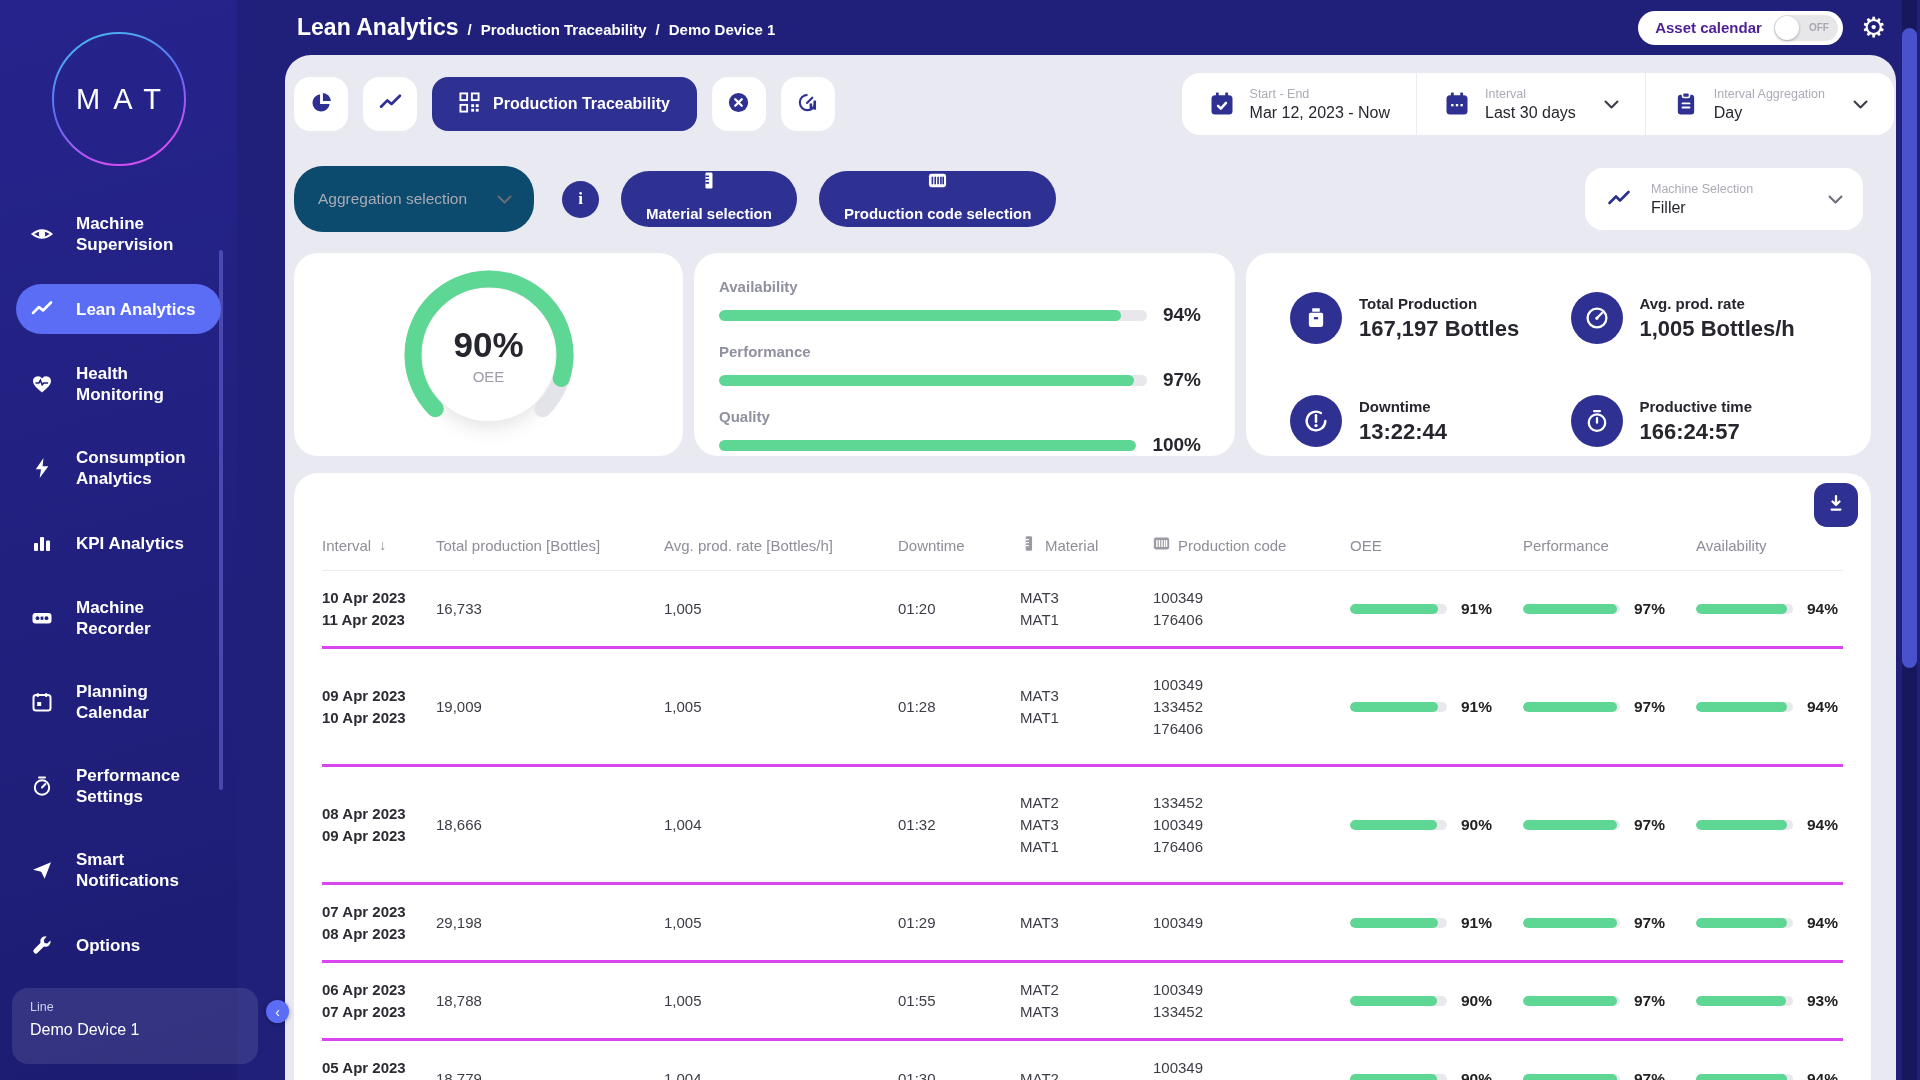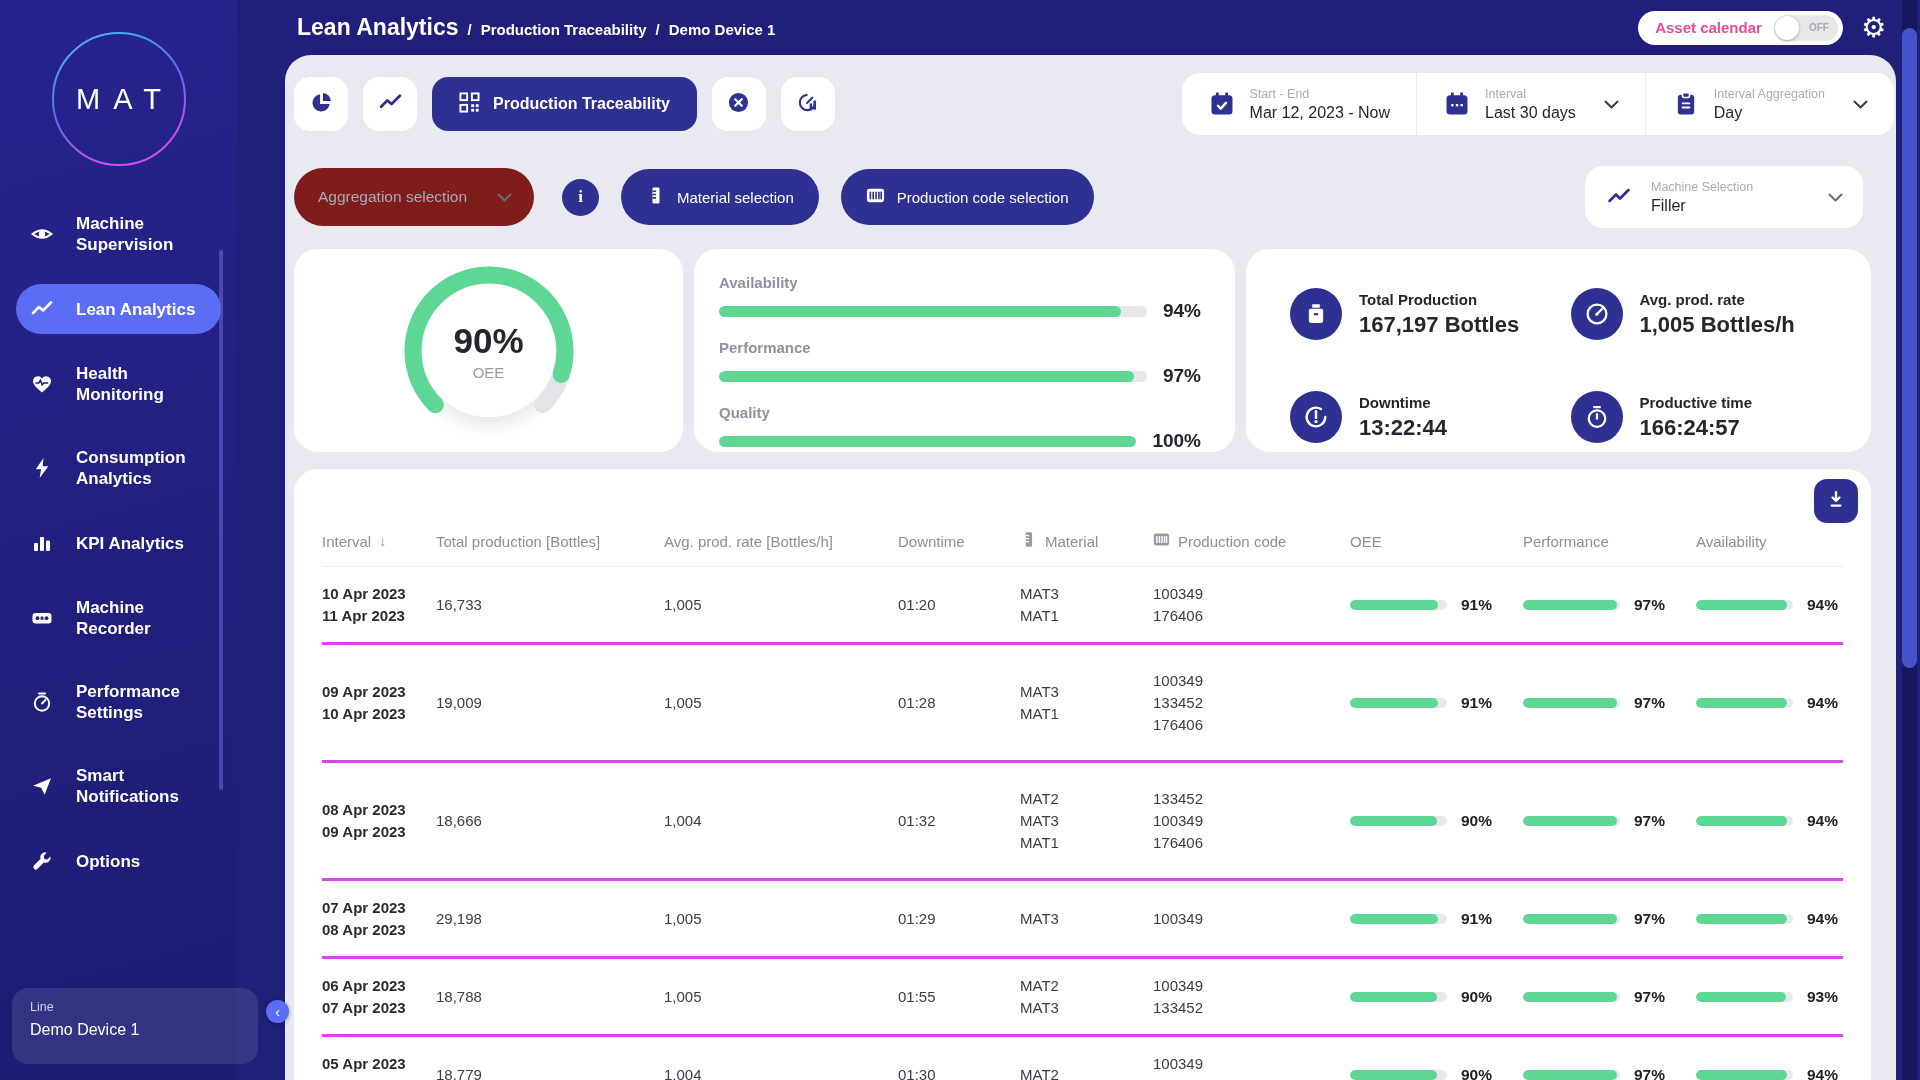--- a/index.html
+++ b/index.html
@@ -36,21 +36,21 @@
   .collapse-btn{position:absolute;left:266px;top:1000px;width:23px;height:23px;border-radius:50%;background:var(--active);color:#fff;display:flex;align-items:center;justify-content:center;font-size:14px;line-height:1;z-index:30;box-shadow:0 1px 4px rgba(0,0,0,.35);cursor:pointer;}
 
   
   .topbar{position:absolute;left:285px;top:0;right:0;height:55px;display:flex;align-items:center;justify-content:space-between;padding:0 34px 0 12px;}
   .breadcrumb{display:flex;align-items:baseline;gap:9px;color:#fff;}
   .bc-title{font-size:23px;font-weight:800;}
   .bc-sep{font-size:15px;font-weight:600;}
   .bc-item{font-size:15px;font-weight:600;}
   .topbar-right{display:flex;align-items:center;gap:18px;}
   .asset-pill{display:flex;align-items:center;gap:12px;height:34px;border-radius:17px;background:#fff;padding:0 5px 0 17px;cursor:pointer;}
-  .asset-label{font-size:15px;font-weight:700;color:#ec4899;}
+  .asset-label{font-size:15px;font-weight:700;color:#4c1d95;}
   .toggle{position:relative;width:64px;height:26px;border-radius:13px;background:#e7e7ea;display:flex;align-items:center;justify-content:flex-end;padding-right:9px;}
   .toggle-knob{position:absolute;left:1px;top:1px;width:24px;height:24px;border-radius:50%;background:#fff;box-shadow:0 1px 3px rgba(0,0,0,.30);}
   .toggle-state{font-size:10px;font-weight:700;color:#a8a8b0;}
   .gear{font-family:"DejaVu Sans", sans-serif;color:#fff;font-size:28px;line-height:1;cursor:pointer;}
 
   
   .main{position:absolute;left:285px;top:55px;right:24px;bottom:0;background:var(--panel);border-radius:26px 26px 0 0;padding:18px 25px 0 9px;display:flex;flex-direction:column;}
 
   
   .toolbar{display:flex;align-items:center;justify-content:space-between;}
@@ -64,24 +64,24 @@
   .date-sec + .date-sec{border-left:1px solid #ececf0;}
   .date-ico{width:28px;height:28px;color:var(--navy-btn);}
   .date-ico svg{width:28px;height:28px;}
   .date-col{display:flex;flex-direction:column;gap:3px;}
   .date-label{font-size:12.5px;color:#aaabb6;}
   .date-value{font-size:16px;color:#26262e;}
   .chev{margin-left:14px;display:flex;align-items:center;}
 
   
   .filters{margin-top:31px;display:flex;align-items:center;}
-  .agg-select{width:240px;height:58px;border-radius:29px;background:#7f1d1d;display:flex;align-items:center;justify-content:space-between;padding:0 22px 0 24px;cursor:pointer;}
+  .agg-select{width:240px;height:66px;border-radius:29px;background:#0c4a6e;display:flex;align-items:center;justify-content:space-between;padding:0 22px 0 24px;cursor:pointer;}
   .agg-ph{font-size:15.5px;color:#a9aab4;}
   .info-circle{margin-left:28px;width:37px;height:37px;border-radius:50%;background:var(--navy-btn);color:#fff;display:flex;align-items:center;justify-content:center;font-family:"Liberation Serif",serif;font-weight:700;font-size:17px;cursor:pointer;}
-  .pill-btn{margin-left:22px;height:56px;border-radius:28px;background:var(--navy-btn);color:#fff;border:none;display:flex;align-items:center;gap:12px;padding:0 25px;font-size:15px;font-weight:400;cursor:pointer;}
+  .pill-btn{margin-left:22px;height:56px;border-radius:28px;background:var(--navy-btn);color:#fff;border:none;display:flex;align-items:center;gap:12px;padding:0 25px;font-size:15px;font-weight:700;cursor:pointer;flex-direction:column;}
   .pill-btn svg{width:19px;height:19px;}
   .machine-select{margin-left:auto;margin-right:8px;width:278px;height:62px;background:#fff;border-radius:18px;display:flex;align-items:center;padding:0 20px 0 22px;cursor:pointer;}
   .machine-select .m-ico{color:#2b2f8f;width:24px;height:24px;margin-right:20px;}
   .machine-select .m-ico svg{width:24px;height:24px;}
   .m-col{display:flex;flex-direction:column;gap:3px;}
   .m-label{font-size:12.5px;color:#aaabb6;}
   .m-value{font-size:16px;color:#26262e;}
   .machine-select .chev{margin-left:auto;}
 
   
@@ -194,20 +194,31 @@
         <div class="nav-item">
           <span class="nav-ico">
             <svg viewBox="0 0 22 22">
               <rect x="1.5" y="6" width="19" height="10.5" rx="3" fill="currentColor"></rect>
               <circle cx="6.5" cy="11.2" r="1.9" fill="#20207a"></circle>
               <circle cx="15.5" cy="11.2" r="1.9" fill="#20207a"></circle>
               <rect x="9.6" y="9.6" width="2.8" height="3.2" fill="#20207a"></rect>
             </svg>
           </span>
           <span class="nav-label">Machine Recorder</span>
+        </div>
+        <div class="nav-item">
+          <span class="nav-ico">
+            <svg viewBox="0 0 22 22">
+              <rect x="2.5" y="4" width="17" height="15.5" rx="2.5" fill="none" stroke="currentColor" stroke-width="2"></rect>
+              <line x1="6.8" y1="2.2" x2="6.8" y2="6" stroke="currentColor" stroke-width="2"></line>
+              <line x1="15.2" y1="2.2" x2="15.2" y2="6" stroke="currentColor" stroke-width="2"></line>
+              <rect x="6.2" y="11" width="4" height="4" fill="currentColor"></rect>
+            </svg>
+          </span>
+          <span class="nav-label">Planning Calendar</span>
         </div>
         <div class="nav-item">
           <span class="nav-ico">
             <svg viewBox="0 0 22 22">
               <circle cx="11" cy="12.5" r="7.2" fill="none" stroke="currentColor" stroke-width="2"></circle>
               <path d="M8 2.6 h6" stroke="currentColor" stroke-width="2" stroke-linecap="round"></path>
               <path d="M11 12.5 L14.4 9" stroke="currentColor" stroke-width="2" stroke-linecap="round"></path>
             </svg>
           </span>
           <span class="nav-label">Performance Settings</span>

